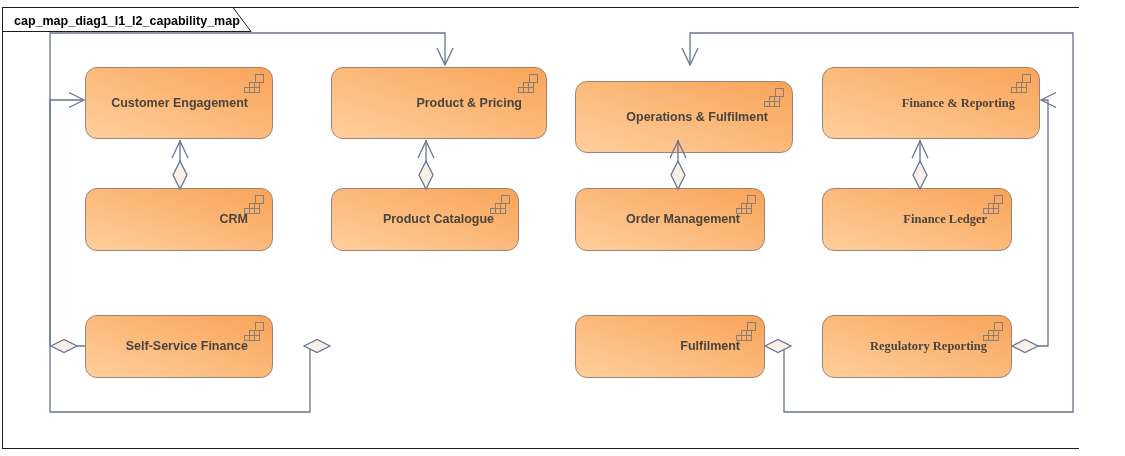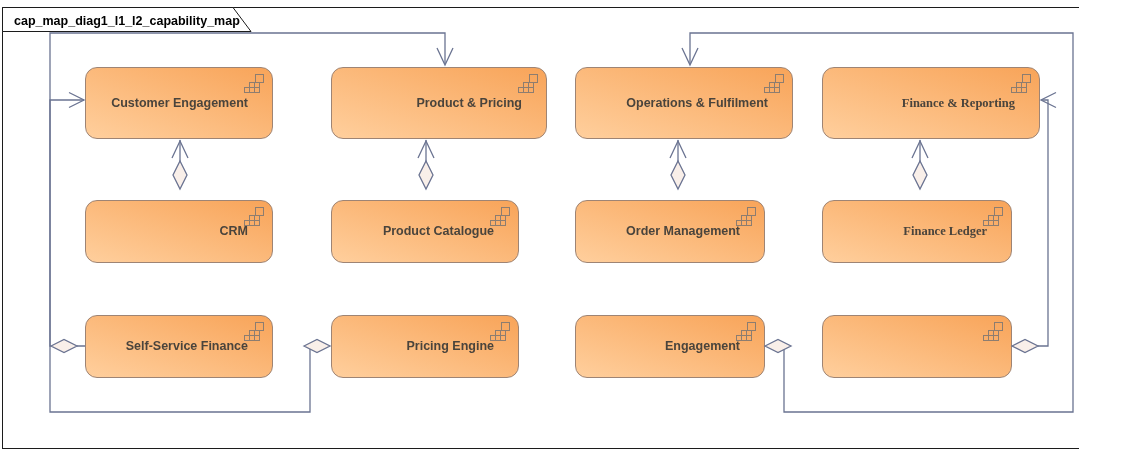--- a/index.html
+++ b/index.html
@@ -24,24 +24,24 @@
     position:absolute; z-index:3; box-sizing:border-box;
     border:1.5px solid var(--box-border); border-radius:12px;
     background:linear-gradient(to top right,var(--box-fill-light),var(--box-fill-dark));
     display:flex; align-items:center; justify-content:flex-end;
   }
   .cap-label{
     font-weight:bold; font-size:12.5px; color:var(--label-color);
     text-align:center; padding:0 24px; line-height:1.15;
   }
   .cap-icon{position:absolute; top:6px; right:8px; width:20px; height:19px; color:var(--icon-color);}
-  .r1{top:67px;height:72px;} .r2{top:200px;height:63px;} .r3{top:315px;height:63px;}
+  .r1{top:67px;height:72px;} .r2{top:188px;height:63px;} .r3{top:315px;height:63px;}
   .c1{left:85px;width:188px;} .c2{left:331px;width:188px;}
   .c3{left:575px;width:190px;} .c4{left:822px;width:190px;font-family:Liberation Serif, serif;}
-  .r1.c2{width:216px;} .r1.c3{width:218px;} .r1.c4{width:218px;}
+  .r1.c2{width:216px;} .r1.c3{width:218px;margin-top:14px;} .r1.c4{width:218px;}
   .wires{position:absolute; left:0; top:0; z-index:4; pointer-events:none;}
   .wires g{pointer-events:all;}
   .w{fill:none; stroke:var(--connector); stroke-width:1.3px;}
   .dia{fill:var(--diamond-fill); stroke:var(--connector); stroke-width:1.3px;}
 </style>
 </head>
 <body>
 
 <div class="canvas">
 
@@ -164,57 +164,45 @@
             <rect x="0.5" y="13.5" width="5" height="5"></rect>
             <rect x="5.5" y="8.5" width="5" height="5"></rect>
             <rect x="5.5" y="13.5" width="5" height="5"></rect>
             <rect x="10.5" y="8.5" width="5" height="5"></rect>
             <rect x="10.5" y="13.5" width="5" height="5"></rect>
             <rect x="11.5" y="0.5" width="8" height="8"></rect>
           </g>
         </svg></span>
     <span class="cap-label">Self-Service Finance</span>
   </div>
-  <div class="cap r3 c2">
-    <span class="cap-icon"><svg width="20" height="19" viewBox="0 0 20 19">
-          <g fill="none" stroke="currentColor" stroke-width="1">
-            <rect x="0.5" y="13.5" width="5" height="5"></rect>
-            <rect x="5.5" y="8.5" width="5" height="5"></rect>
-            <rect x="5.5" y="13.5" width="5" height="5"></rect>
-            <rect x="10.5" y="8.5" width="5" height="5"></rect>
-            <rect x="10.5" y="13.5" width="5" height="5"></rect>
-            <rect x="11.5" y="0.5" width="8" height="8"></rect>
-          </g>
-        </svg></span>
-    <span class="cap-label">Pricing Engine</span>
-  </div>
   <div class="cap r3 c3">
     <span class="cap-icon"><svg width="20" height="19" viewBox="0 0 20 19">
           <g fill="none" stroke="currentColor" stroke-width="1">
             <rect x="0.5" y="13.5" width="5" height="5"></rect>
             <rect x="5.5" y="8.5" width="5" height="5"></rect>
             <rect x="5.5" y="13.5" width="5" height="5"></rect>
             <rect x="10.5" y="8.5" width="5" height="5"></rect>
             <rect x="10.5" y="13.5" width="5" height="5"></rect>
             <rect x="11.5" y="0.5" width="8" height="8"></rect>
           </g>
         </svg></span>
-    <span class="cap-label">Engagement</span>
+    <span class="cap-label">Fulfilment</span>
   </div>
   <div class="cap r3 c4">
     <span class="cap-icon"><svg width="20" height="19" viewBox="0 0 20 19">
           <g fill="none" stroke="currentColor" stroke-width="1">
             <rect x="0.5" y="13.5" width="5" height="5"></rect>
             <rect x="5.5" y="8.5" width="5" height="5"></rect>
             <rect x="5.5" y="13.5" width="5" height="5"></rect>
             <rect x="10.5" y="8.5" width="5" height="5"></rect>
             <rect x="10.5" y="13.5" width="5" height="5"></rect>
             <rect x="11.5" y="0.5" width="8" height="8"></rect>
           </g>
         </svg></span>
+    <span class="cap-label">Regulatory Reporting</span>
   </div>
 
   <svg class="wires" width="1125" height="456">
 
     <g>
       <path class="w" d="M180,140 V162"></path>
       <path class="w" d="M172,158 L180,141 L188,158"></path>
       <polygon class="dia" points="180,161 187,175 180,189 173,175"></polygon>
     </g>
     <g>

